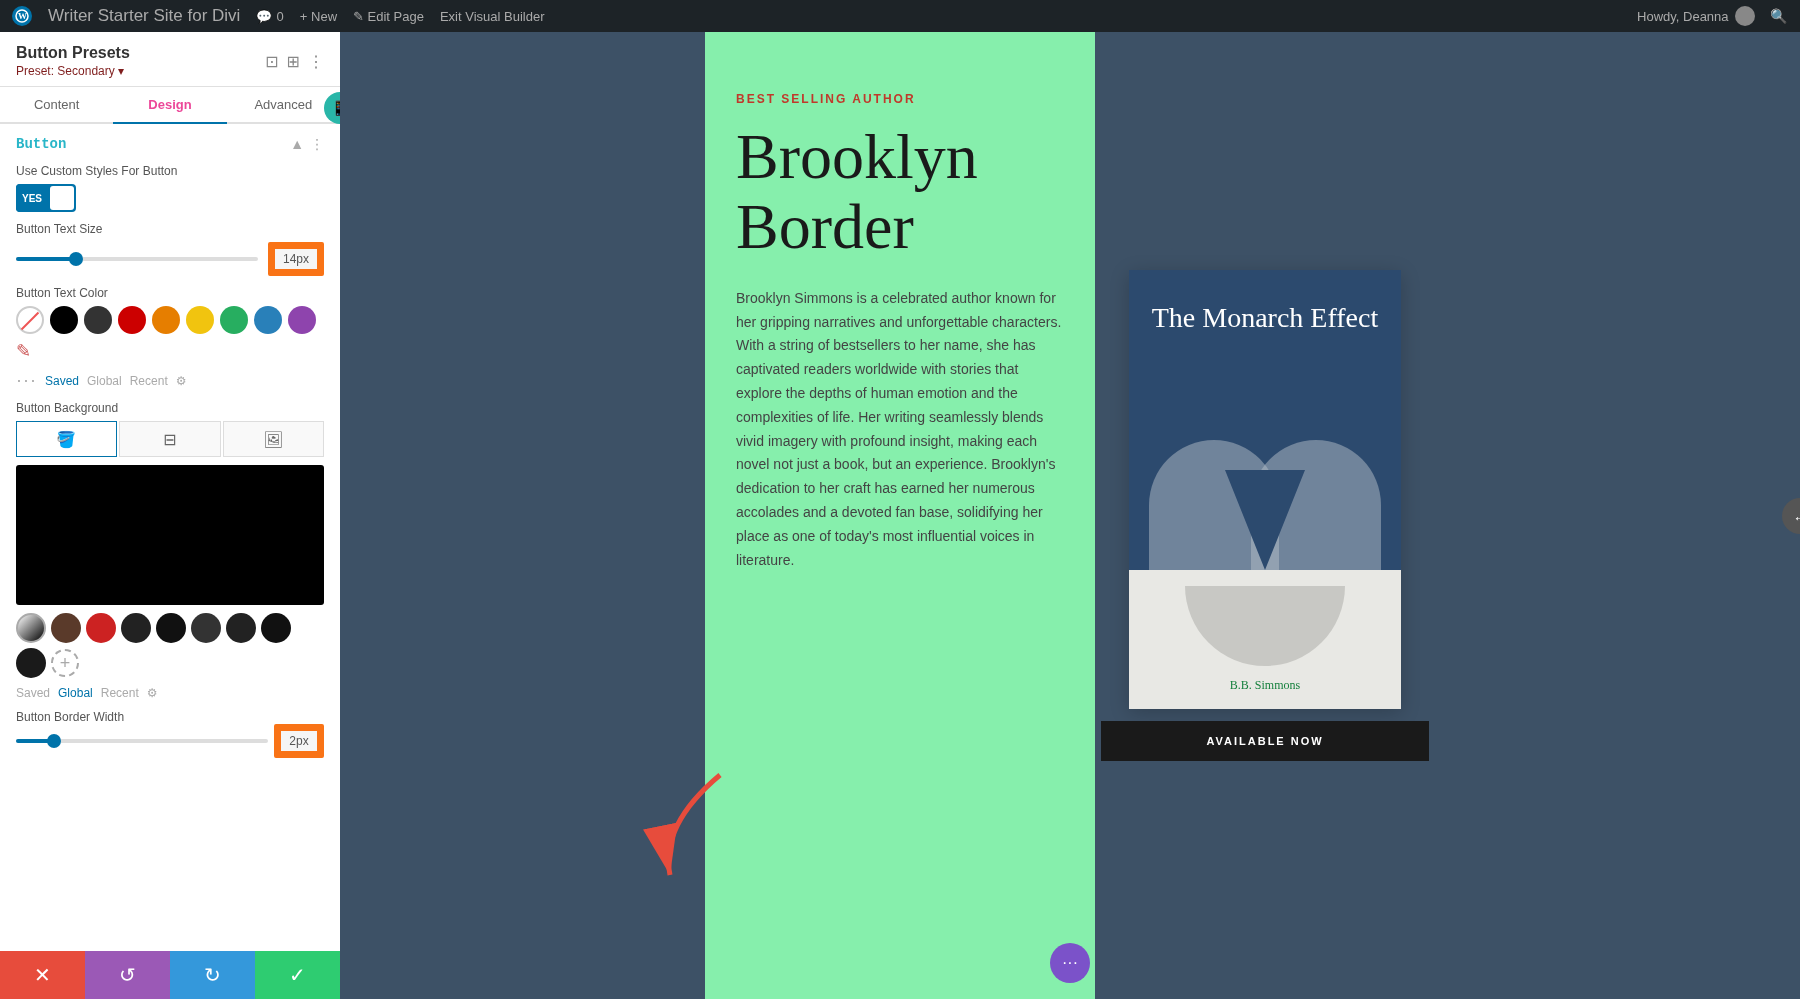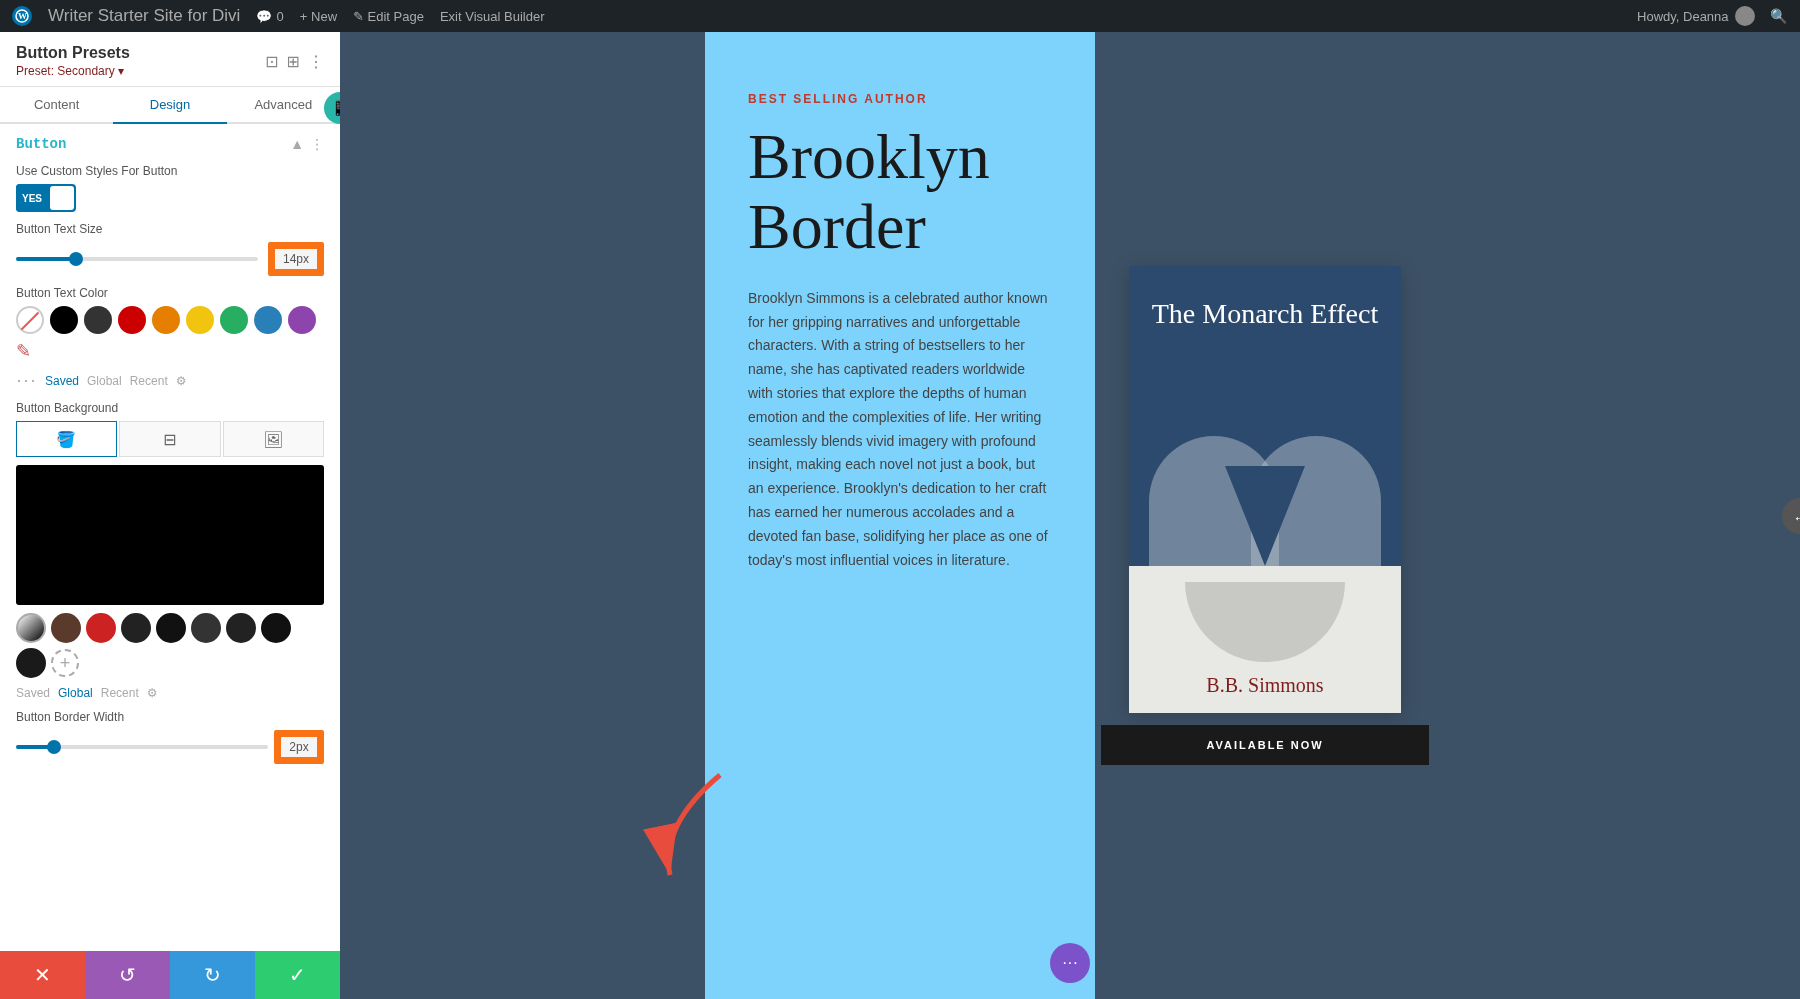--- a/index.html
+++ b/index.html
@@ -77,23 +77,23 @@
       flex: 1;
       padding: 10px 0;
       text-align: center;
       font-size: 13px;
       color: #666;
       cursor: pointer;
       border-bottom: 2px solid transparent;
       margin-bottom: -2px;
     }
     .panel-tab.active {
-      color: #0369a1;
+      color: #ec4899;
       border-bottom: 2px solid #0073aa;
-      font-weight: 400;
+      font-weight: 700;
     }
 
     
     .float-phone {
       position: absolute;
       right: -16px;
       top: 60px;
       width: 32px; height: 32px;
       background: #29b6a8;
       border-radius: 50%;
@@ -336,22 +336,22 @@
     
     .hero-section {
       display: flex;
       flex: 1;
       position: relative;
     }
 
     
     .hero-left {
       flex: 1;
-      padding: 60px 43px;
-      background: #7dd3fc;
+      padding: 60px 31px;
+      background: #86efac;
     }
     .hero-label {
       color: #c0392b;
       font-size: 12px;
       font-weight: 600;
       letter-spacing: 2px;
       text-transform: uppercase;
       margin-bottom: 16px;
     }
     .hero-name {
@@ -440,22 +440,22 @@
       align-items: center;
       background: #e8e8e4;
     }
     .half-circle-bottom {
       width: 160px; height: 80px;
       border-radius: 0 0 160px 160px;
       background: #c8c8c4;
       margin-bottom: 12px;
     }
     .book-author {
-      font-size: 20px;
-      color: #7f1d1d;
+      font-size: 12px;
+      color: #15803d;
       font-family: Georgia, serif;
     }
 
     .available-btn {
       background: #1a1a1a;
       color: #fff;
       font-size: 11px;
       font-weight: 600;
       letter-spacing: 2px;
       padding: 14px 28px;
@@ -497,21 +497,20 @@
       cursor: ew-resize;
       z-index: 10;
     }
 
     
     .border-width-label { font-size: 12px; color: #555; margin-top: 10px; }
     .border-slider-row {
       display: flex;
       align-items: center;
       gap: 6px;
-      margin-top: 6px;
     }
     .border-slider-track {
       flex: 1;
       height: 4px;
       background: #ddd;
       border-radius: 2px;
       position: relative;
     }
     .border-slider-fill {
       height: 100%;

